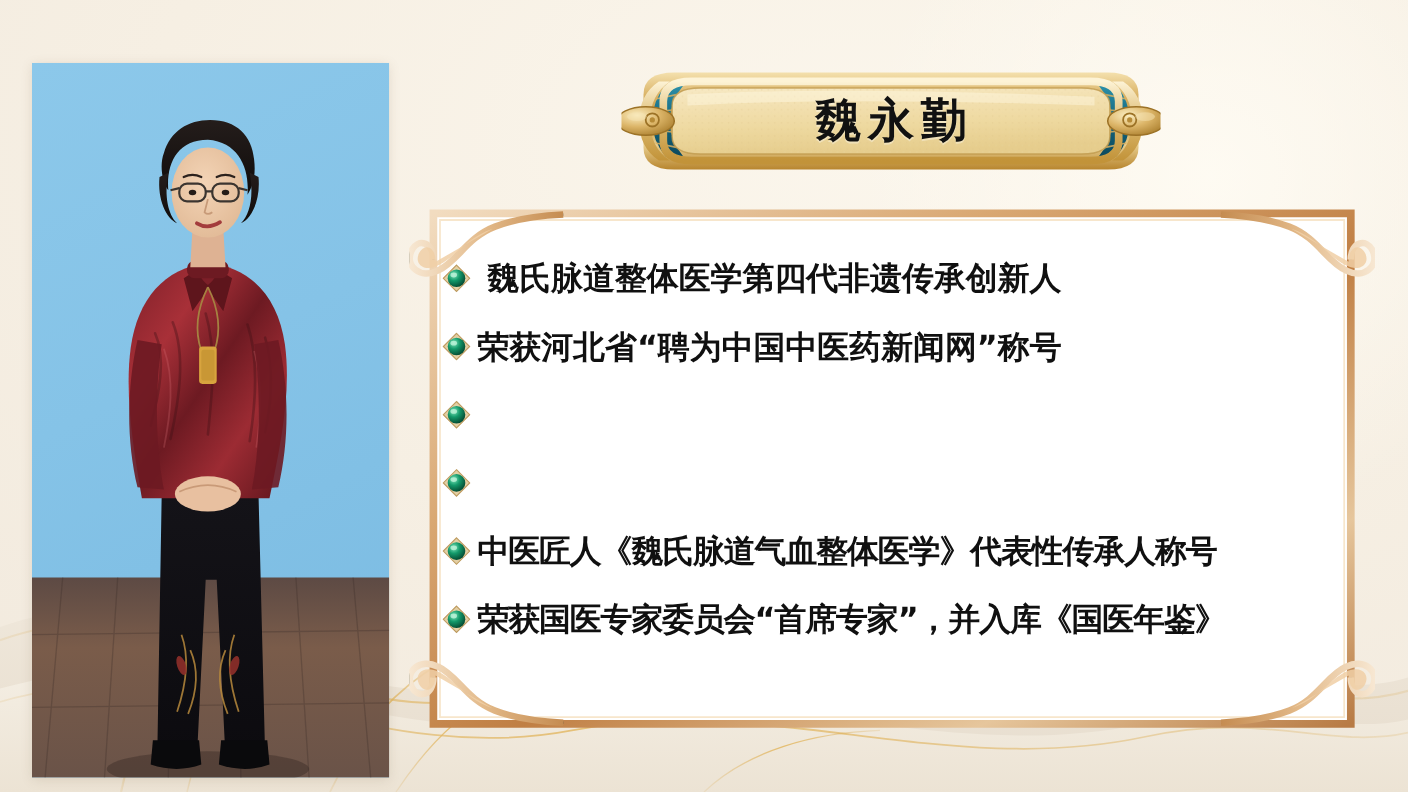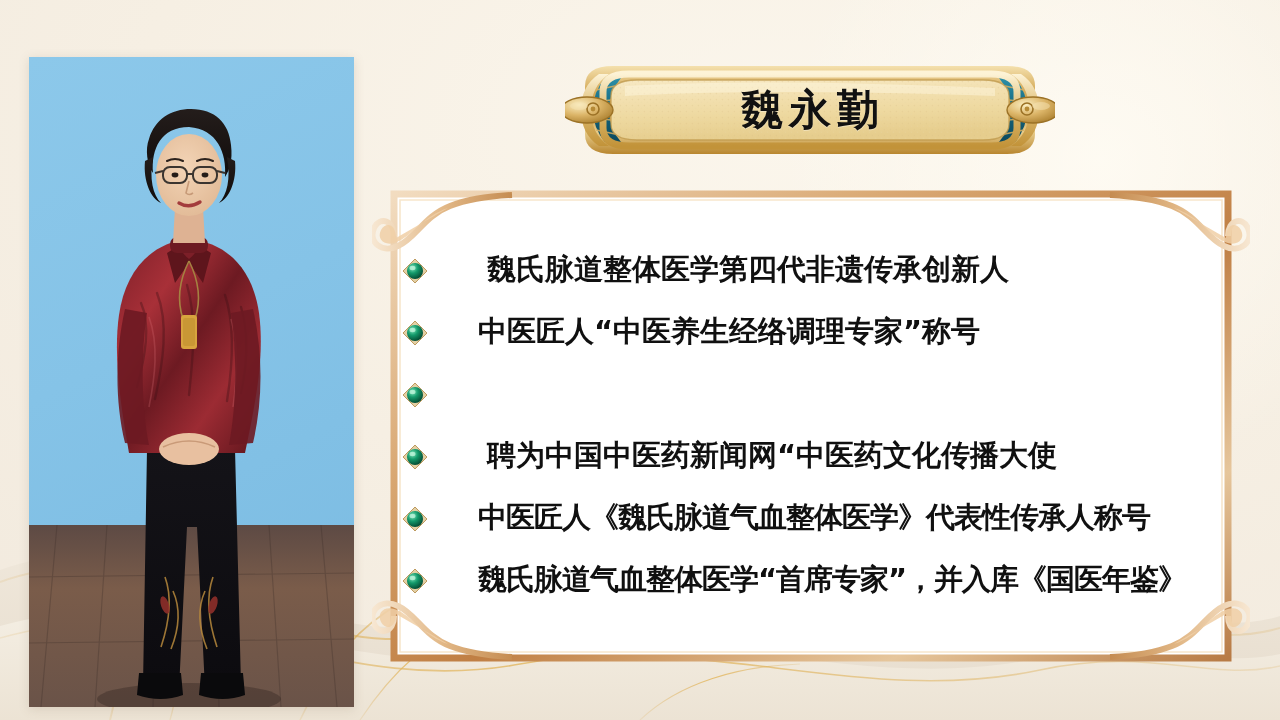--- a/index.html
+++ b/index.html
@@ -36,21 +36,21 @@
     padding-left:6px;box-sizing:border-box;
   }
 
   
   .card{position:absolute;left:372px;top:176px;width:878px;height:500px;}
   .bullets{
     position:absolute;left:30px;top:46px;right:10px;
     display:flex;flex-direction:column;
   }
   .bullet{
-    display:flex;align-items:flex-end;height:62px;gap:44px;
+    display:flex;align-items:center;height:62px;
   }
   .gem{flex:0 0 auto;width:26px;height:26px;margin-right:6px;}
   .btext{
     font-size:29px;font-weight:bold;color:#101010;white-space:nowrap;
     font-family:"DejaVu Sans","Liberation Sans",sans-serif;
     letter-spacing:0px;line-height:1;
   }
   .bullet.indent .btext{margin-left:9px;}
   .bullet.tight .btext{letter-spacing:-1px;}
 </style>
@@ -362,54 +362,53 @@
         </svg>
         <span class="btext">魏氏脉道整体医学第四代非遗传承创新人</span>
       </div>
 
       <div class="bullet">
         <svg class="gem" viewBox="0 0 26 26">
           <path d="M13,1 L25,13 L13,25 L1,13 Z" fill="#e3cfa4" stroke="#bd9a5e" stroke-width="1"></path>
           <circle cx="13" cy="13" r="8" fill="url(#gem1)"></circle>
           <ellipse cx="10.5" cy="10" rx="3" ry="2.2" fill="#c6f5de" opacity=".75"></ellipse>
         </svg>
-        <span class="btext">中医匠人“中医养生经络调理专家”称号</span>
+        <span class="btext">荣获河北省“聘为中国中医药新闻网”称号</span>
       </div>
 
       <div class="bullet">
         <svg class="gem" viewBox="0 0 26 26">
           <path d="M13,1 L25,13 L13,25 L1,13 Z" fill="#e3cfa4" stroke="#bd9a5e" stroke-width="1"></path>
           <circle cx="13" cy="13" r="8" fill="url(#gem1)"></circle>
           <ellipse cx="10.5" cy="10" rx="3" ry="2.2" fill="#c6f5de" opacity=".75"></ellipse>
         </svg>
       </div>
 
       <div class="bullet indent">
         <svg class="gem" viewBox="0 0 26 26">
           <path d="M13,1 L25,13 L13,25 L1,13 Z" fill="#e3cfa4" stroke="#bd9a5e" stroke-width="1"></path>
           <circle cx="13" cy="13" r="8" fill="url(#gem1)"></circle>
           <ellipse cx="10.5" cy="10" rx="3" ry="2.2" fill="#c6f5de" opacity=".75"></ellipse>
         </svg>
-        <span class="btext">聘为中国中医药新闻网“中医药文化传播大使</span>
       </div>
 
       <div class="bullet tight">
         <svg class="gem" viewBox="0 0 26 26">
           <path d="M13,1 L25,13 L13,25 L1,13 Z" fill="#e3cfa4" stroke="#bd9a5e" stroke-width="1"></path>
           <circle cx="13" cy="13" r="8" fill="url(#gem1)"></circle>
           <ellipse cx="10.5" cy="10" rx="3" ry="2.2" fill="#c6f5de" opacity=".75"></ellipse>
         </svg>
         <span class="btext">中医匠人《魏氏脉道气血整体医学》代表性传承人称号</span>
       </div>
 
       <div class="bullet tight">
         <svg class="gem" viewBox="0 0 26 26">
           <path d="M13,1 L25,13 L13,25 L1,13 Z" fill="#e3cfa4" stroke="#bd9a5e" stroke-width="1"></path>
           <circle cx="13" cy="13" r="8" fill="url(#gem1)"></circle>
           <ellipse cx="10.5" cy="10" rx="3" ry="2.2" fill="#c6f5de" opacity=".75"></ellipse>
         </svg>
-        <span class="btext">魏氏脉道气血整体医学“首席专家”，并入库《国医年鉴》</span>
+        <span class="btext">荣获国医专家委员会“首席专家”，并入库《国医年鉴》</span>
       </div>
 
     </div>
   </div>
 
 </div>
 
 </body></html>

